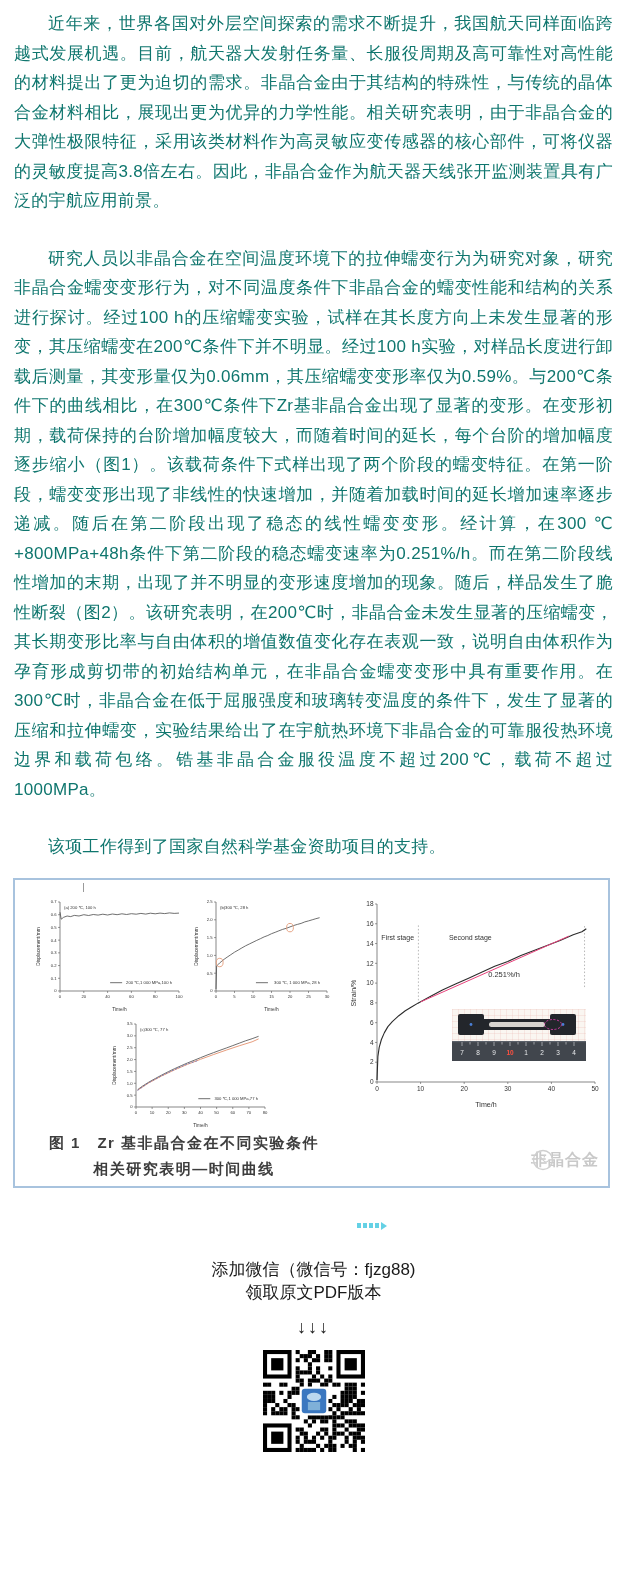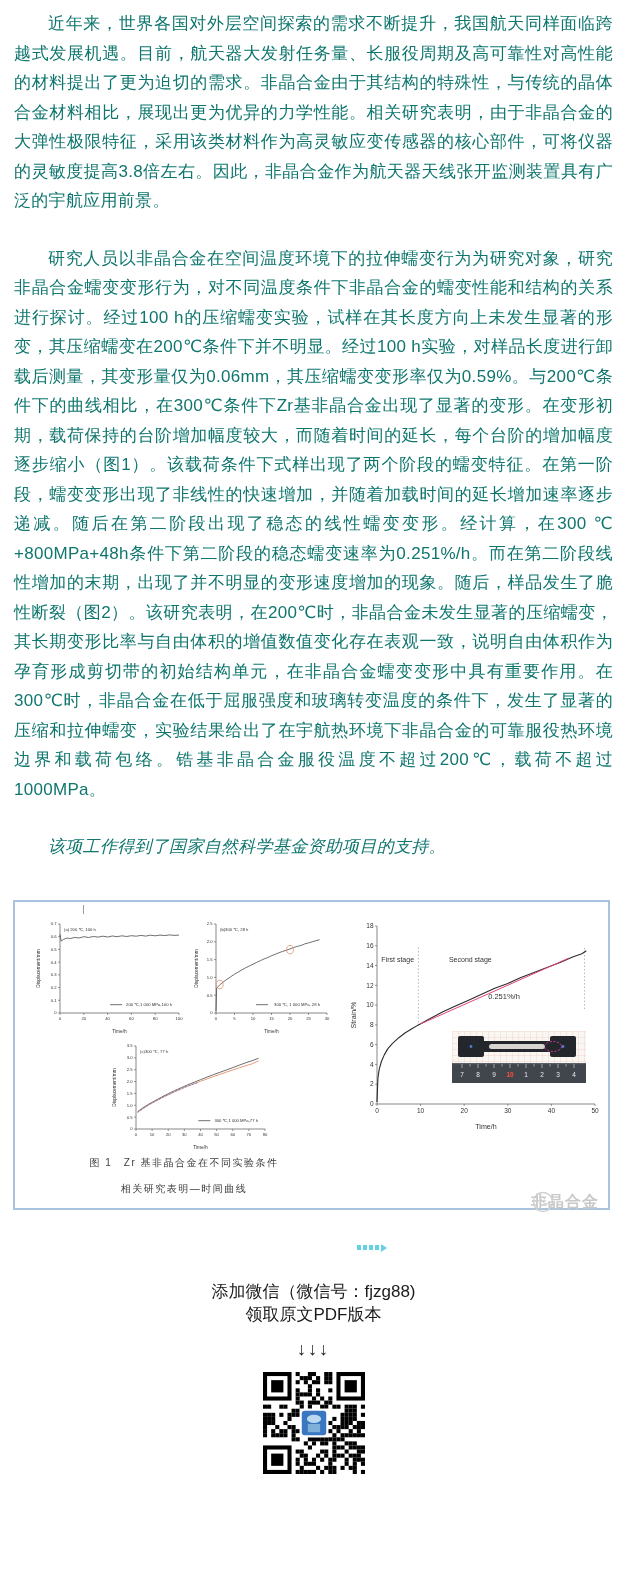--- a/index.html
+++ b/index.html
@@ -22,28 +22,28 @@
   .tick-artifact{position:absolute;left:68px;top:3px;width:1px;height:9px;background:#9a9a9a;}
   .fig1-area{position:absolute;left:8px;top:6px;width:322px;height:296px;}
   .fig2-area{position:absolute;left:332px;top:6px;width:258px;height:296px;}
   .fig1-area svg,.fig2-area svg{position:absolute;display:block;}
   #fig1a{left:10px;top:8px;}
   #fig1b{left:168px;top:8px;}
   #fig1c{left:86px;top:130px;}
   #fig2{left:0px;top:10px;}
   .fig-caption{
     position:absolute;width:100%;text-align:center;
-    font-size:10px;font-weight:400;color:#3d3d3d;letter-spacing:1.5px;
+    font-size:15px;font-weight:700;color:#3d3d3d;letter-spacing:1.5px;
   }
   .cap1-l1{top:248px;}
   .cap1-l2{top:274px;}
   .cap2{top:240px;}
   .watermark{
     position:absolute;right:6px;top:264px;display:flex;align-items:center;gap:4px;
-    color:#c9c9c9;font-size:16px;font-weight:700;letter-spacing:1px;margin-top:20px;
+    color:#c9c9c9;font-size:16px;font-weight:700;letter-spacing:1px;
   }
   
   .sep{
     position:relative;margin-top:34px;margin-left:357px;height:8px;
     display:flex;align-items:center;gap:2px;width:40px;
   }
   .sep b{width:4px;height:5px;background:#64d1e5;display:block;}
   .sep i{
     display:block;width:0;height:0;
     border-top:4px solid transparent;border-bottom:4px solid transparent;
@@ -55,21 +55,21 @@
   .pdf-line{margin-top:0;font-size:17px;color:#1a1a1a;}
   .down-arrows{margin-top:13px;font-size:18px;color:#1a1a1a;letter-spacing:2px;}
   .qr-wrap{margin:12px auto 0 auto;width:102px;height:102px;}
 </style>
 </head>
 <body>
 
 <div class="article">
   <p class="para">近年来，世界各国对外层空间探索的需求不断提升，我国航天同样面临跨越式发展机遇。目前，航天器大发射任务量、长服役周期及高可靠性对高性能的材料提出了更为迫切的需求。非晶合金由于其结构的特殊性，与传统的晶体合金材料相比，展现出更为优异的力学性能。相关研究表明，由于非晶合金的大弹性极限特征，采用该类材料作为高灵敏应变传感器的核心部件，可将仪器的灵敏度提高3.8倍左右。因此，非晶合金作为航天器天线张开监测装置具有广泛的宇航应用前景。</p>
   <p class="para">研究人员以非晶合金在空间温度环境下的拉伸蠕变行为为研究对象，研究非晶合金蠕变变形行为，对不同温度条件下非晶合金的蠕变性能和结构的关系进行探讨。经过100 h的压缩蠕变实验，试样在其长度方向上未发生显著的形变，其压缩蠕变在200℃条件下并不明显。经过100 h实验，对样品长度进行卸载后测量，其变形量仅为0.06mm，其压缩蠕变变形率仅为0.59%。与200℃条件下的曲线相比，在300℃条件下Zr基非晶合金出现了显著的变形。在变形初期，载荷保持的台阶增加幅度较大，而随着时间的延长，每个台阶的增加幅度逐步缩小（图1）。该载荷条件下式样出现了两个阶段的蠕变特征。在第一阶段，蠕变变形出现了非线性的快速增加，并随着加载时间的延长增加速率逐步递减。随后在第二阶段出现了稳态的线性蠕变变形。经计算，在300 ℃ +800MPa+48h条件下第二阶段的稳态蠕变速率为0.251%/h。而在第二阶段线性增加的末期，出现了并不明显的变形速度增加的现象。随后，样品发生了脆性断裂（图2）。该研究表明，在200℃时，非晶合金未发生显著的压缩蠕变，其长期变形比率与自由体积的增值数值变化存在表观一致，说明自由体积作为孕育形成剪切带的初始结构单元，在非晶合金蠕变变形中具有重要作用。在300℃时，非晶合金在低于屈服强度和玻璃转变温度的条件下，发生了显著的压缩和拉伸蠕变，实验结果给出了在宇航热环境下非晶合金的可靠服役热环境边界和载荷包络。锆基非晶合金服役温度不超过200℃，载荷不超过1000MPa。</p>
-  <p class="para" style="margin-bottom:38px;font-style:italic;">该项工作得到了国家自然科学基金资助项目的支持。</p>
+  <p class="para" style="margin-bottom:16px;">该项工作得到了国家自然科学基金资助项目的支持。</p>
 </div>
 
 <div class="figure-box">
   <div class="tick-artifact"></div>
 
   <div class="fig1-area">
     <svg id="fig1a" width="152" height="118">
         <g class="plot">
           <path d="M 27 8 L 27 97 L 146 97" stroke="#555" fill="none" stroke-width="0.7"></path>
           <line x1="27" y1="97" x2="27" y2="99" stroke="#555" stroke-width="0.6"></line>

